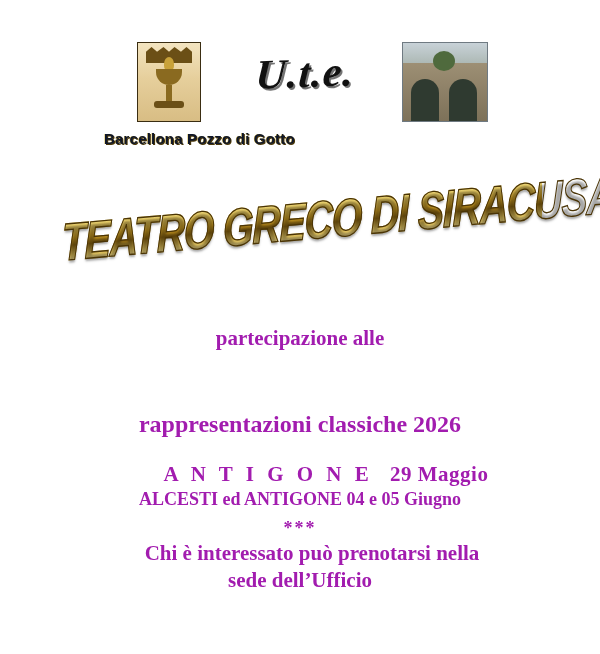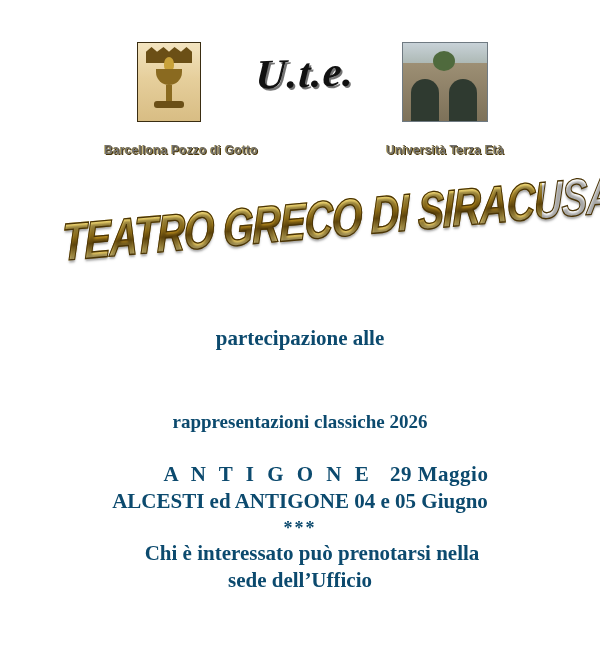--- a/index.html
+++ b/index.html
@@ -127,26 +127,26 @@
     font-size: 42px;
     letter-spacing: 1px;
     color: #111111;
     line-height: 1;
     text-align: center;
     transform: skewX(-6deg) rotate(-2deg);
     text-shadow: 2px 2px 0 rgba(0,0,0,0.55);
   }
 
   .logo-caption {
-    margin-top: 21px;
+    margin-top: 8px;
     font-family: "Liberation Sans", sans-serif;
     font-weight: bold;
-    font-size: 12px;
+    font-size: 15px;
     letter-spacing: 0.2px;
-    color: #737373;
+    color: #0f172a;
     text-shadow: 1px 1px 0 #4a3708, -0.5px -0.5px 0 #d8bb55;
     white-space: nowrap;
   }
 
   
   .wordart-wrap {
     position: absolute;
     top: 192px;
     left: 0;
     width: 600px;
@@ -180,26 +180,26 @@
     text-shadow: 0 2px 2px rgba(0,0,0,0.35);
   }
 
   
   .line {
     position: absolute;
     width: 600px;
     text-align: center;
     font-family: "Liberation Serif", serif;
     font-weight: bold;
-    color: #0c4a6e;
+    color: #a21caf;
   }
   .l-partecipazione { top: 326px; font-size: 21px; }
-  .l-rappresent     { top: 411px; font-size: 19px; }
+  .l-rappresent     { top: 411px; font-size: 24px; }
   .l-antigone       { top: 462px; font-size: 21px; letter-spacing: 0.5px; padding-left: 26px; }
-  .l-alcesti        { top: 489px; font-size: 21px; }
+  .l-alcesti        { top: 489px; font-size: 18px; }
   .l-stars          { top: 518px; font-size: 18px; letter-spacing: 2px; }
   .l-chi            { top: 541px; font-size: 21px; margin-left: 12px; }
   .l-sede           { top: 568px; font-size: 21px; }
 
   .sp-wide { letter-spacing: 4px; }
 </style>
 </head>
 <body>
 
 <div class="logo-row">
@@ -220,21 +220,20 @@
   </div>
 
   <div class="logo-block logo-right">
     <div class="arch-photo">
       <div class="sky-green"></div>
       <div class="wall"></div>
       <div class="tree"></div>
       <div class="arch-a"></div>
       <div class="arch-b"></div>
     </div>
-    <div class="logo-caption">Università Terza Età</div>
   </div>
 
 </div>
 
 <div class="wordart-wrap">
   <div class="wordart">TEATRO GRECO DI SIRACUSA</div>
 </div>
 
 <div class="line l-partecipazione">partecipazione alle</div>
 

